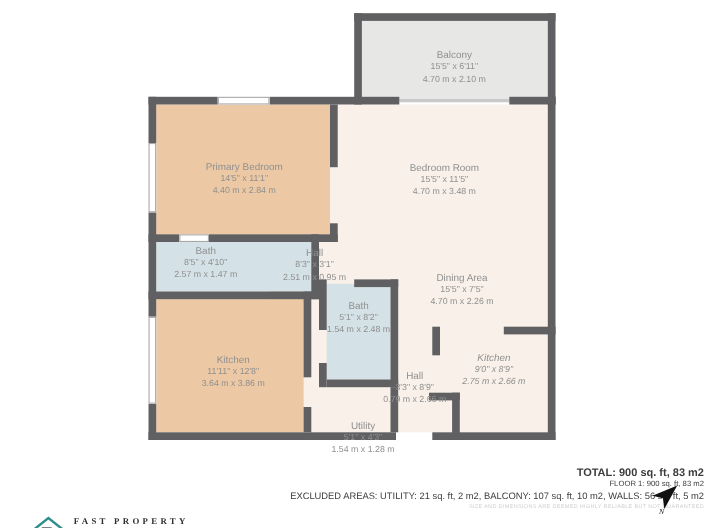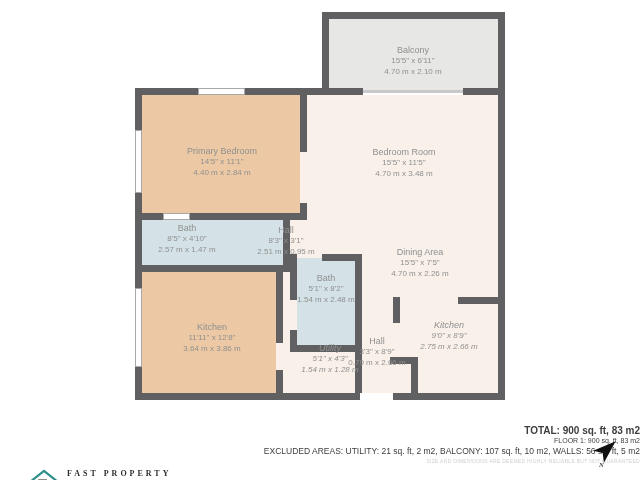--- a/index.html
+++ b/index.html
@@ -143,21 +143,21 @@
   <div class="lbl" style="left:377px;top:352px;">
     <div class="nm">Hall</div>
     <div>3'3" x 8'9"</div>
     <div>0.79 m x 2.66 m</div>
   </div>
   <div class="lbl" style="left:449px;top:336px;font-style:italic;">
     <div class="nm">Kitchen</div>
     <div>9'0" x 8'9"</div>
     <div>2.75 m x 2.66 m</div>
   </div>
-  <div class="lbl" style="left:330px;top:359px;font-style:italic;">
+  <div class="lbl" style="left:330px;top:398px;">
     <div class="nm">Utility</div>
     <div>5'1" x 4'3"</div>
     <div>1.54 m x 1.28 m</div>
   </div>
 
   <div id="footer">
     <div class="total">TOTAL: 900 sq. ft, 83 m2</div>
     <div class="floor">FLOOR 1: 900 sq. ft, 83 m2</div>
     <div class="excl">EXCLUDED AREAS: UTILITY: 21 sq. ft, 2 m2, BALCONY: 107 sq. ft, 10 m2, WALLS: 56 sq. ft, 5 m2</div>
     <div class="disc">SIZE AND DIMENSIONS ARE DEEMED HIGHLY RELIABLE BUT NOT GUARANTEED</div>

